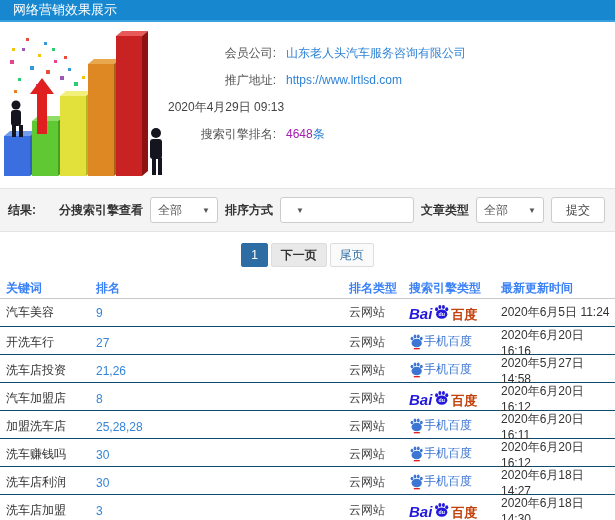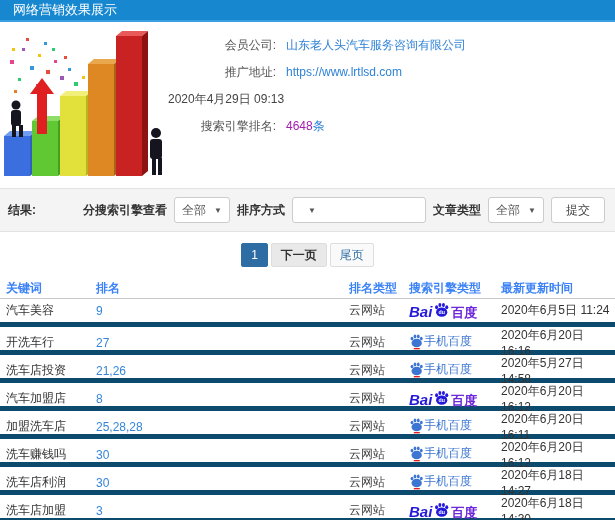--- a/index.html
+++ b/index.html
@@ -7,69 +7,69 @@
     font-family:"Liberation Sans","DejaVu Sans",sans-serif; font-size:12px; color:#333; }
 
   
   .topbar { height:22px; background:#1787d0; border-bottom:2px solid #3aa0e0;
     display:flex; align-items:center; padding-left:13px; }
   .topbar span { color:#fff; font-size:13px; }
 
   
   .info-section { height:166px; display:flex; }
   .illustration { width:168px; height:160px; margin-top:4px; flex:none; }
-  .info-list { padding-top:14px; }
+  .info-list { padding-top:22px; }
   .info-row { display:flex; height:18px; align-items:center; margin-bottom:9px; }
   .info-label { width:108px; text-align:right; margin-right:10px; color:#555; }
   .info-link { color:#2e82d6; text-decoration:none; cursor:pointer;text-align:right; }
   .info-plain { color:#444; }
   .hl-num { color:#a21caf; }
   .hl-unit { color:#2e82d6; }
 
   
   .filter-bar { height:44px; background:#f4f4f4; border-top:1px solid #e3e3e3;
     border-bottom:1px solid #e3e3e3; display:flex; align-items:center;
     padding:0 10px 0 8px; }
   .result-label { font-weight:bold; color:#333; }
   .filter-controls { margin-left:auto; display:flex; align-items:center; gap:7px; }
   .flabel { font-weight:bold; color:#333; }
   .select { height:26px; background:#fff; border:1px solid #ccc; border-radius:3px;
     display:flex; align-items:center; padding:0 7px; cursor:pointer; color:#555; }
   .select .val { flex:1; white-space:nowrap; overflow:hidden; }
   .select .caret { font-size:8px; color:#555; margin-left:8px; }
-  .sel-narrow { width:56px; }
+  .sel-narrow { width:68px; }
   .sel-wide { width:134px; }
   .submit-btn { height:26px; width:54px; background:#fff; border:1px solid #ccc;
     border-radius:3px; color:#444; font-size:12px; cursor:pointer;
     font-family:inherit; }
 
   
   .pagination { height:46px; display:flex; align-items:center; justify-content:center; gap:3px; }
   .page { height:24px; min-width:26px; padding:0 9px; display:flex; align-items:center;
     justify-content:center; border:1px solid #ddd; border-radius:2px; cursor:pointer; }
   .page-active { background:#2e6da4; border-color:#2e6da4; color:#fff; }
   .page-next { background:#e9e9e9; color:#333; font-weight:bold; border-color:#ddd; }
   .page-last { background:#fafafa; color:#2e6da4; }
 
   
   .tbl { width:100%; }
   .tr { display:grid; grid-template-columns:90px 253px 60px 92px 1fr;
     align-items:center; padding:0 0 0 6px; }
   .thead { height:21px; border-bottom:1px solid #c9c9c9; font-weight:bold; color:#3b82f6; }
-  .trow { height:28px; border-bottom:5px solid #0c4a6e; }
+  .trow { height:28px; border-bottom:1px solid #0c4a6e; }
   .c-keyword { color:#333; }
   .c-rank { color:#3585d8; cursor:pointer; }
   .c-type { color:#444; }
   .c-time { color:#333; }
 
   
   .bd-logo { display:inline-flex; align-items:flex-end; gap:1px; line-height:1; }
   .bd-bai { color:#2319dc; font-weight:bold; font-size:15px; font-style:italic; }
   .bd-paw { width:17px; height:17px; }
-  .bd-hz { color:#6d28d9; font-weight:bold; font-size:13px; }
+  .bd-hz { color:#c2410c; font-weight:bold; font-size:13px; }
   .mb-logo { display:inline-flex; align-items:center; gap:0; line-height:1; }
   .mb-paw { width:15px; height:17px; }
   .mb-txt { color:#3c76d2; font-size:12px; }
 </style>
 </head>
 <body>
 
 <div class="topbar">
   <span>网络营销效果展示</span>
 </div>

